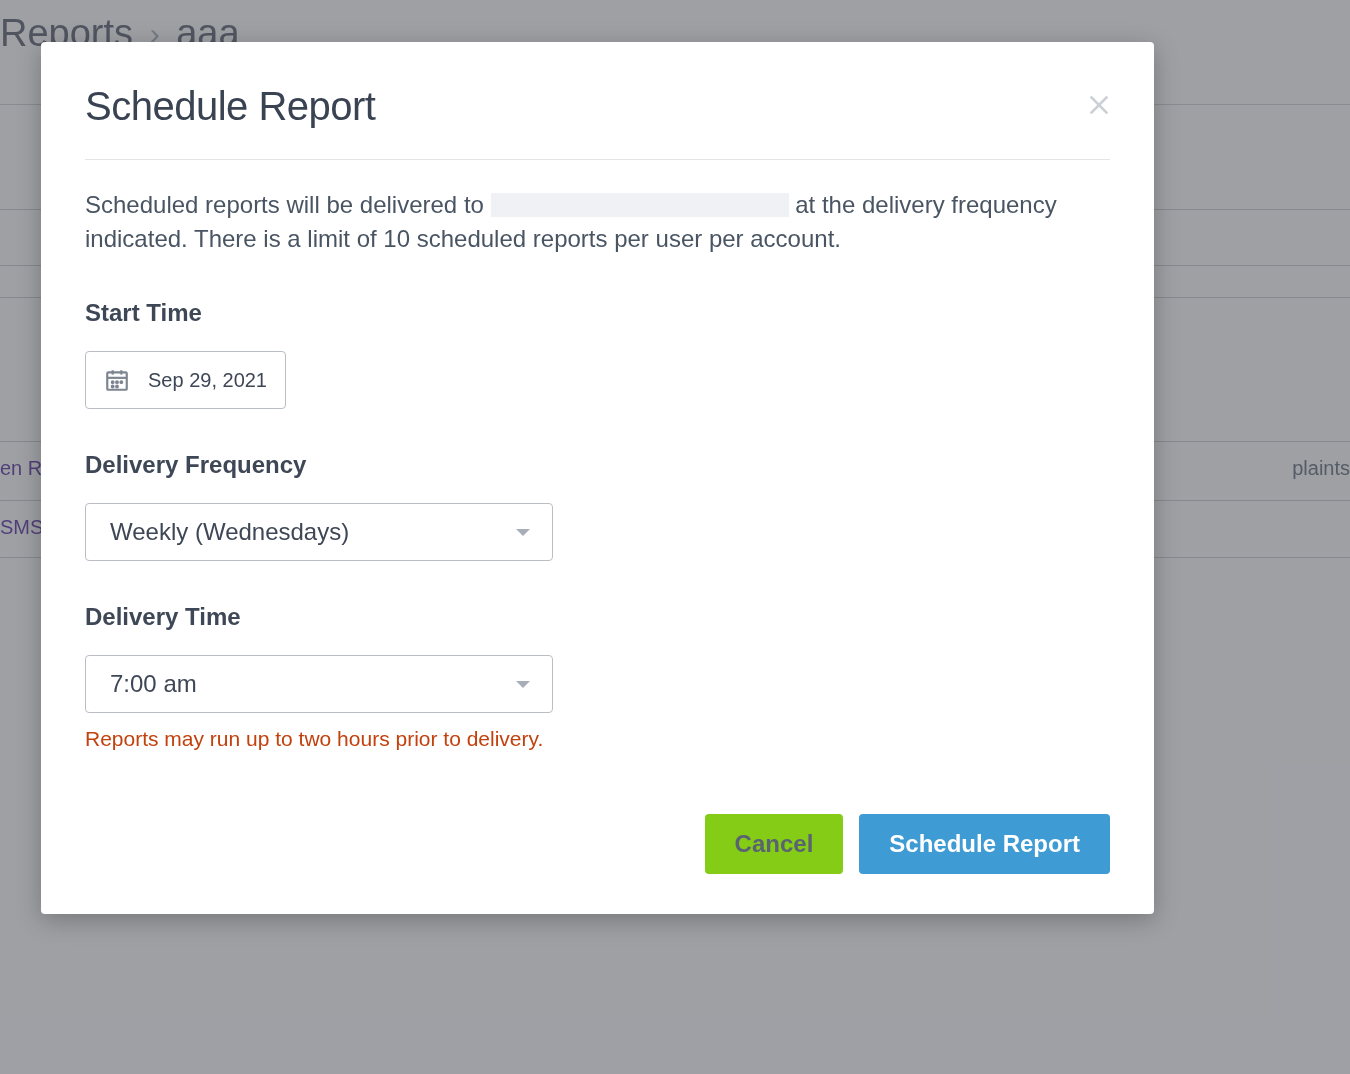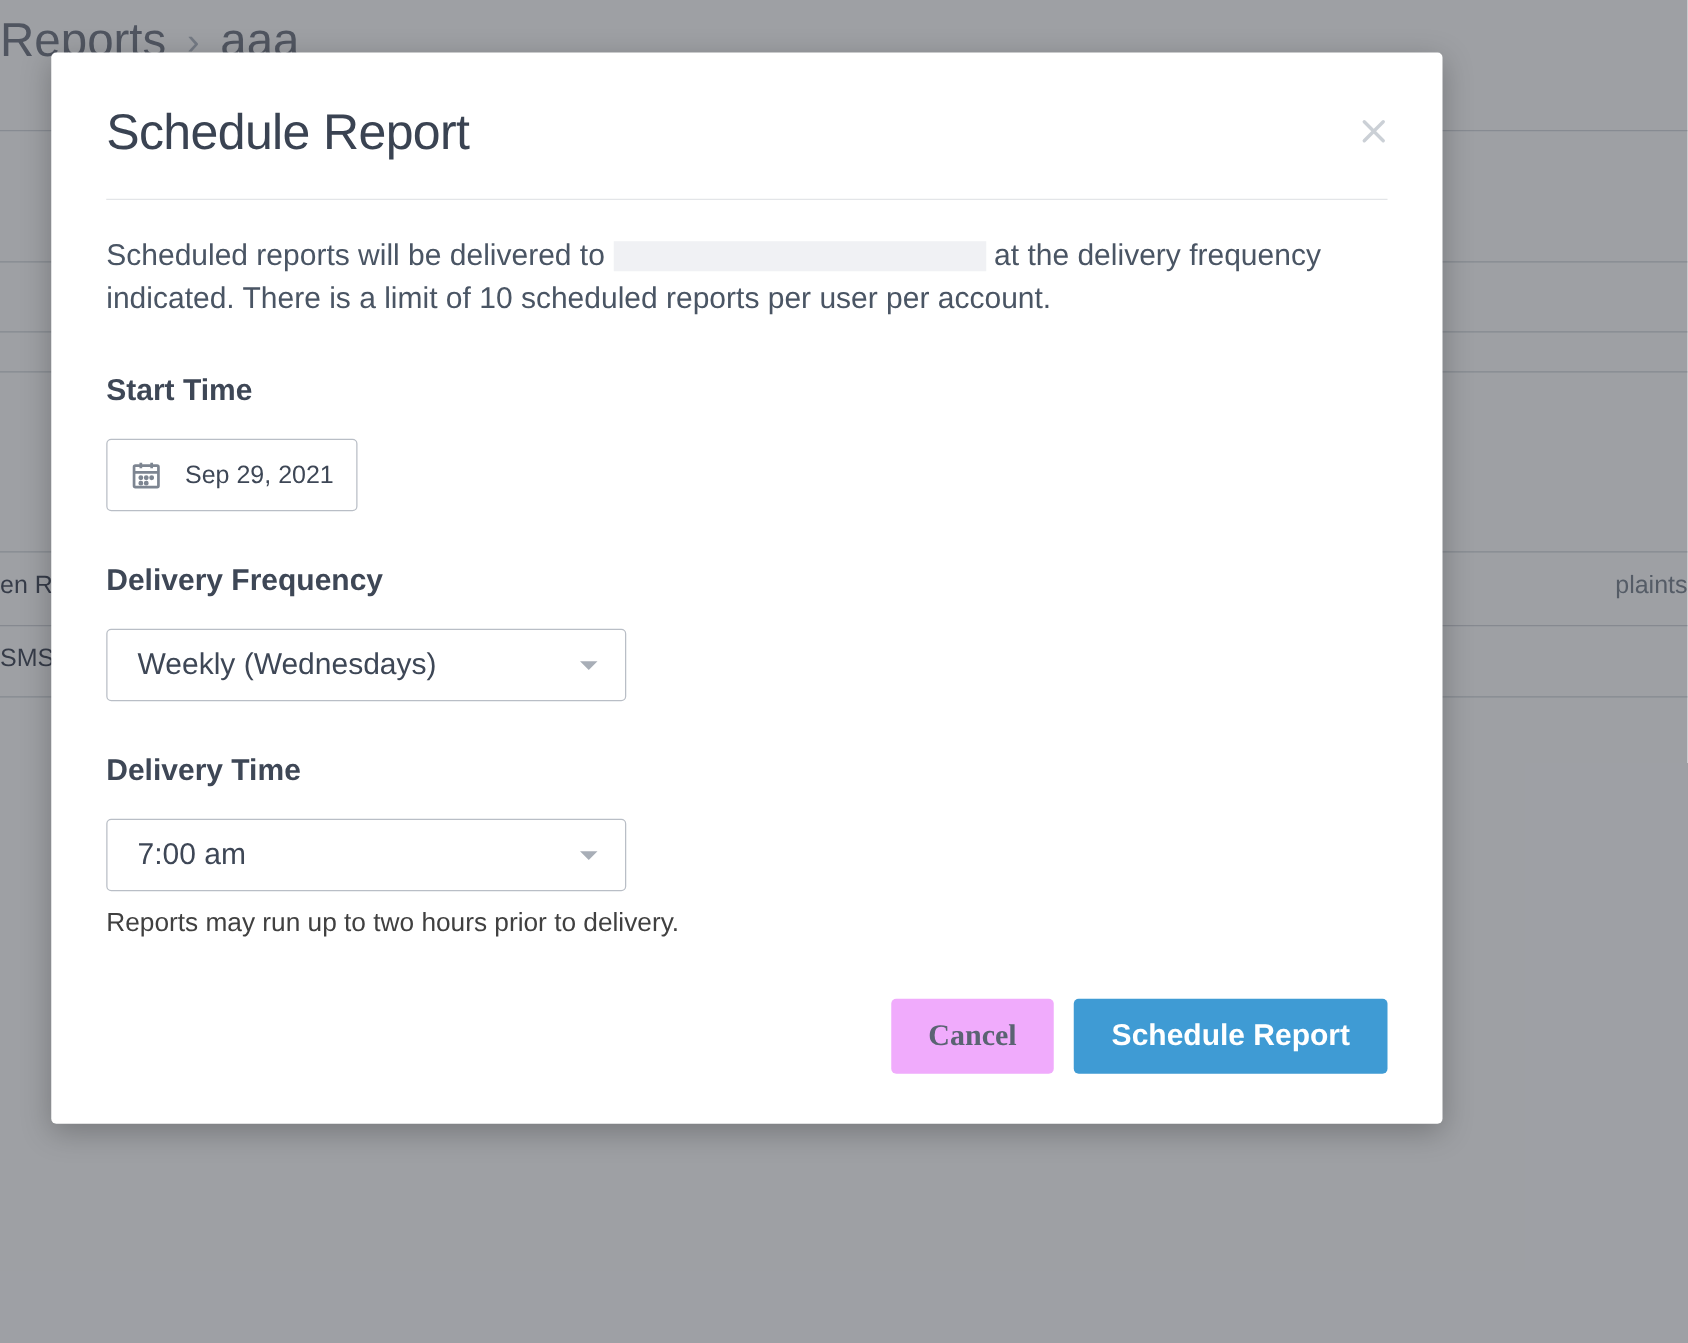--- a/index.html
+++ b/index.html
@@ -55,21 +55,21 @@
     }
     .bg-row.header {
       height: 60px;
       border-top: 1px solid #c0c4cb;
       border-bottom: 1px solid #c0c4cb;
     }
     .bg-left-label {
       position: absolute;
       left: 0;
       font-size: 20px;
-      color: #0f172a;
+      color: #4c1d95;
       padding-top: 15px;
     }
     .bg-right-label {
       position: absolute;
       right: 0;
       font-size: 20px;
       color: #55606e;
       padding-top: 15px;
     }
     .modal-overlay {
@@ -158,21 +158,21 @@
     .date-picker .cal-icon {
       color: #7d8591;
       width: 26px;
       height: 26px;
     }
     .date-picker .date-value {
       font-size: 20px;
       color: #3e4756;
     }
     .select-box {
-      width: 416px;
+      width: 468px;
       height: 58px;
       border: 1px solid #b9bec6;
       border-radius: 4px;
       display: flex;
       align-items: center;
       justify-content: space-between;
       padding: 0 22px 0 24px;
       cursor: pointer;
     }
     .select-value {
@@ -181,43 +181,42 @@
     }
     .caret-down {
       width: 0;
       height: 0;
       border-left: 7px solid transparent;
       border-right: 7px solid transparent;
       border-top: 7px solid #a8aeb7;
     }
     .help-text {
       font-size: 21px;
-      color: #404040;
+      color: #c2410c;
       margin-top: 12px;
-      margin-bottom: 48px;
+      margin-bottom: 63px;
     }
     .modal-footer {
       display: flex;
       justify-content: flex-end;
       gap: 16px;
     }
     .btn {
       border: none;
       border-radius: 4px;
       height: 60px;
       padding: 0 30px;
       font-size: 24px;
       font-weight: 600;
       cursor: pointer;
       font-family: inherit;
     }
     .btn-secondary {
-      background: #f0abfc;
+      background: #84cc16;
       color: #5a6372;
-      font-family: Liberation Serif, serif;
     }
     .btn-primary {
       background: #3f9bd4;
       color: #fff;
     }
   </style>
 </head>
 <body>
 
 <div class="background">

